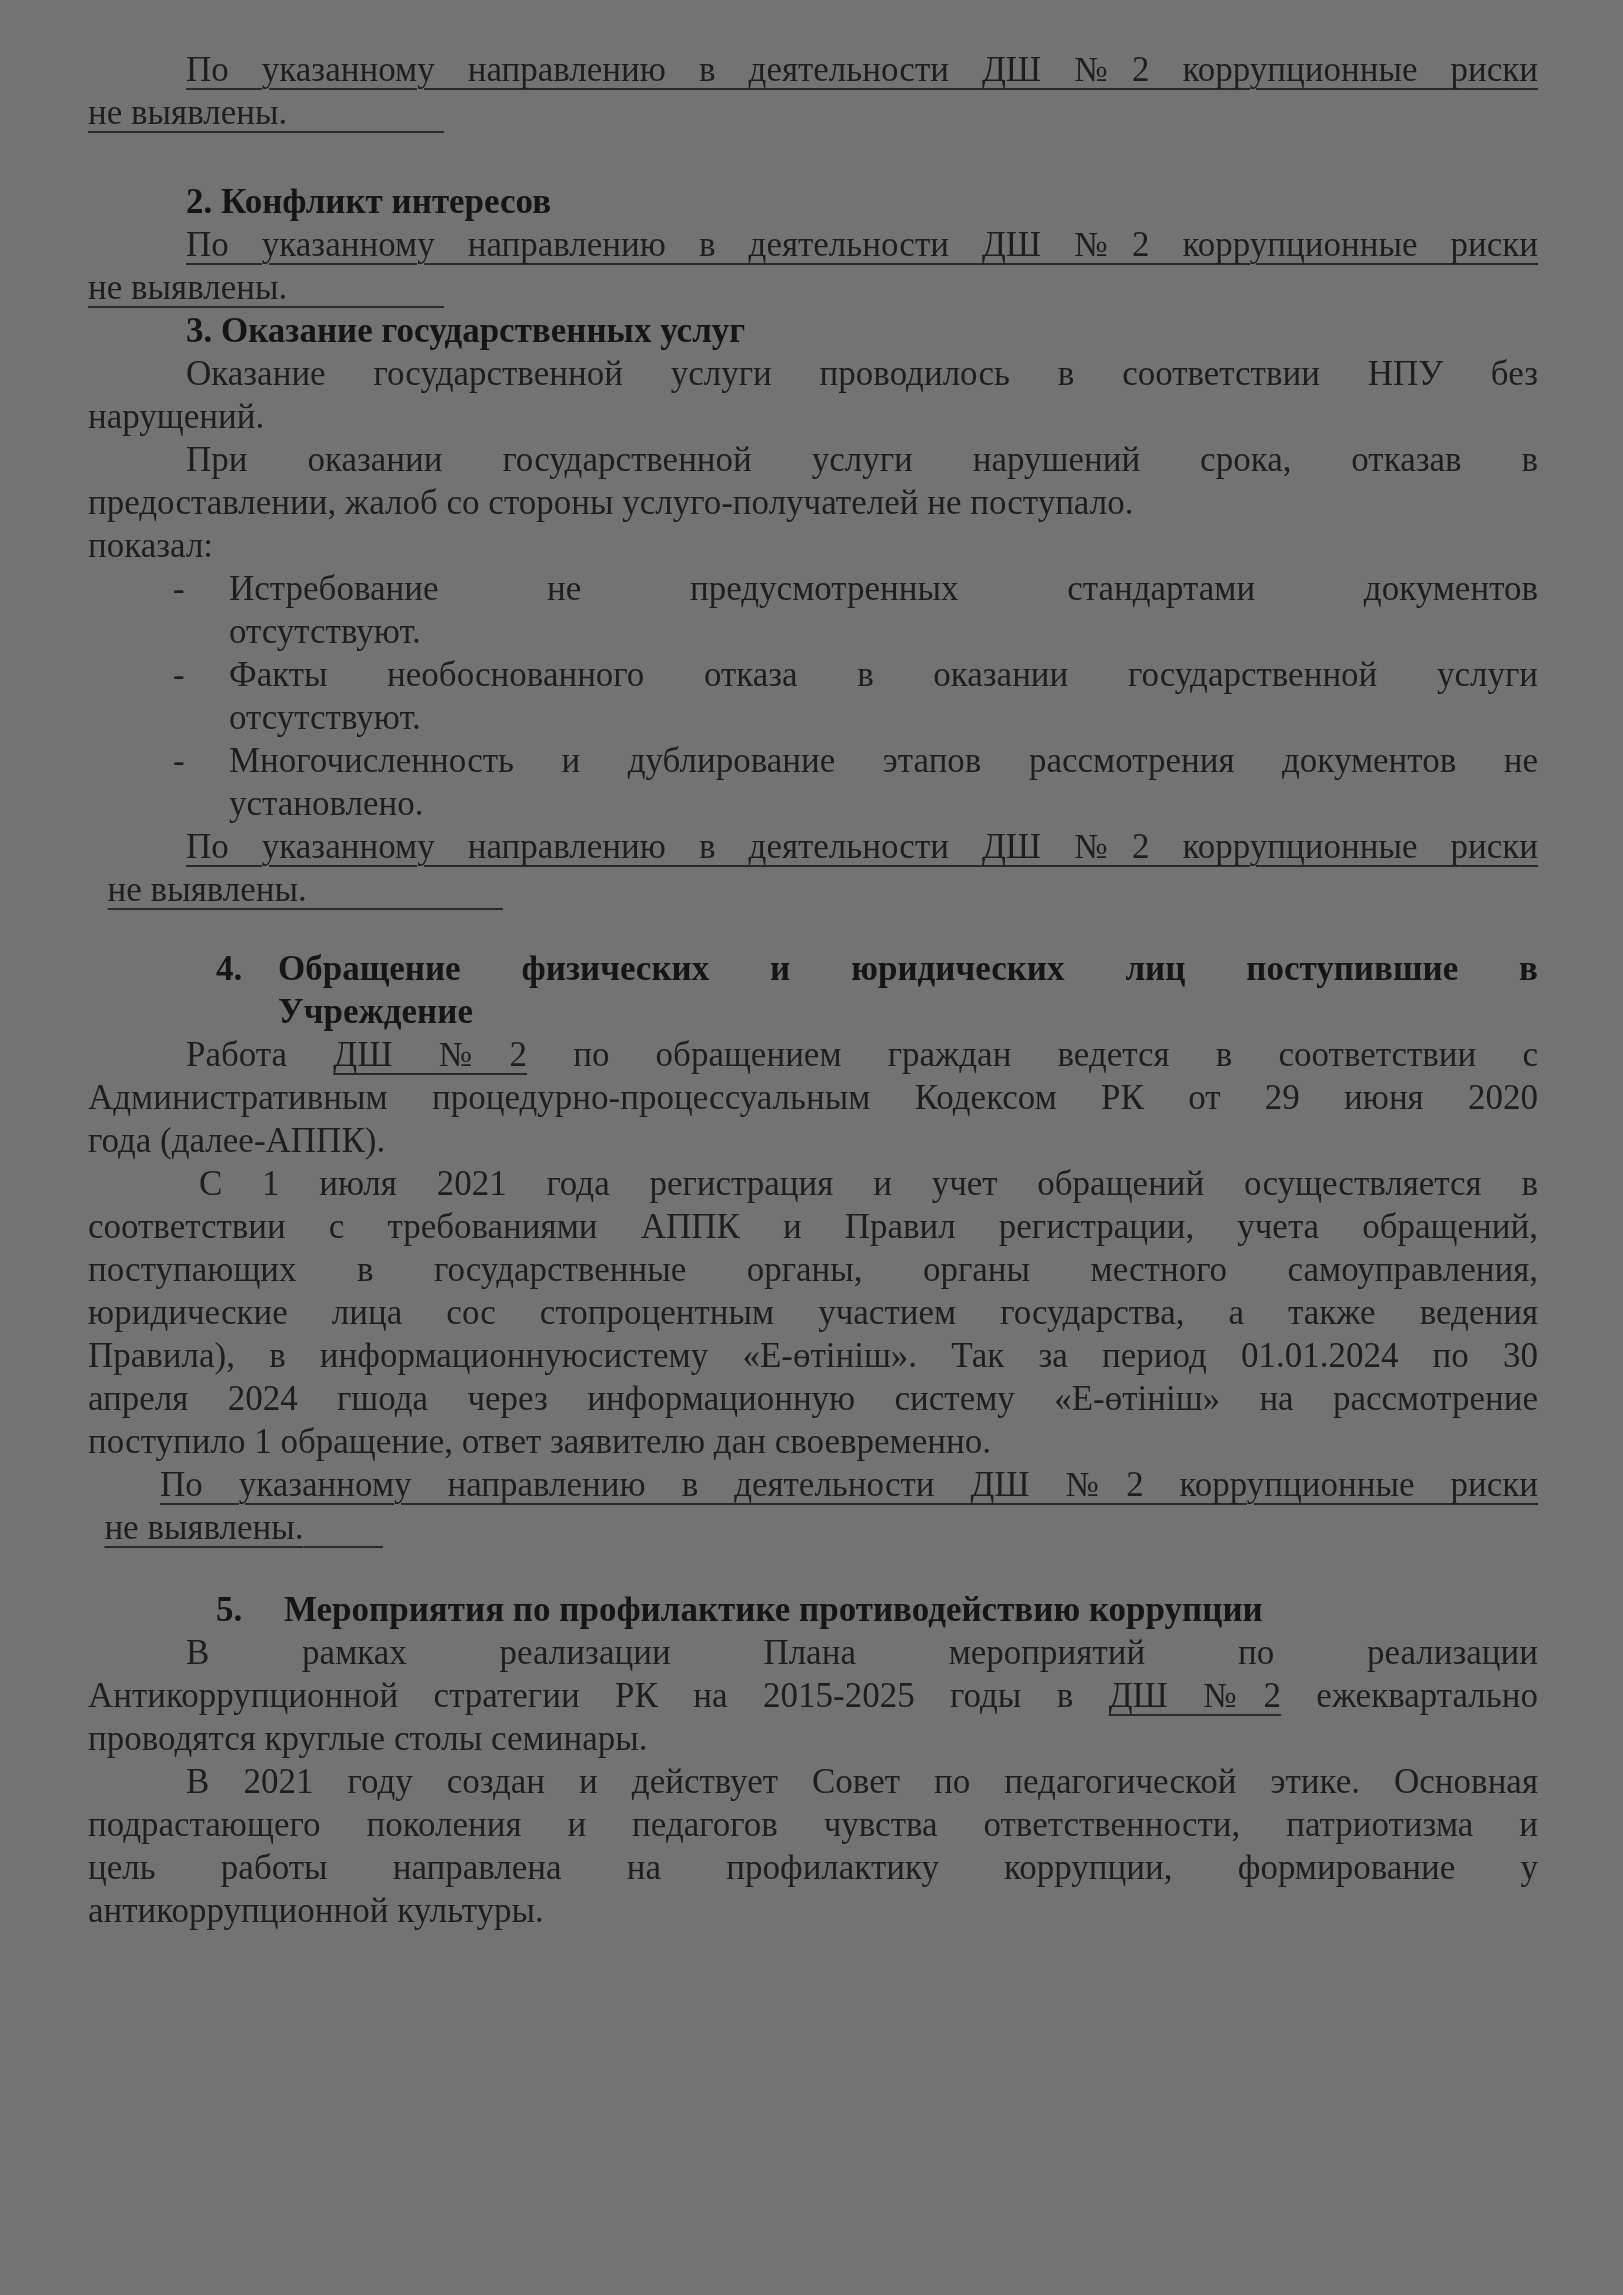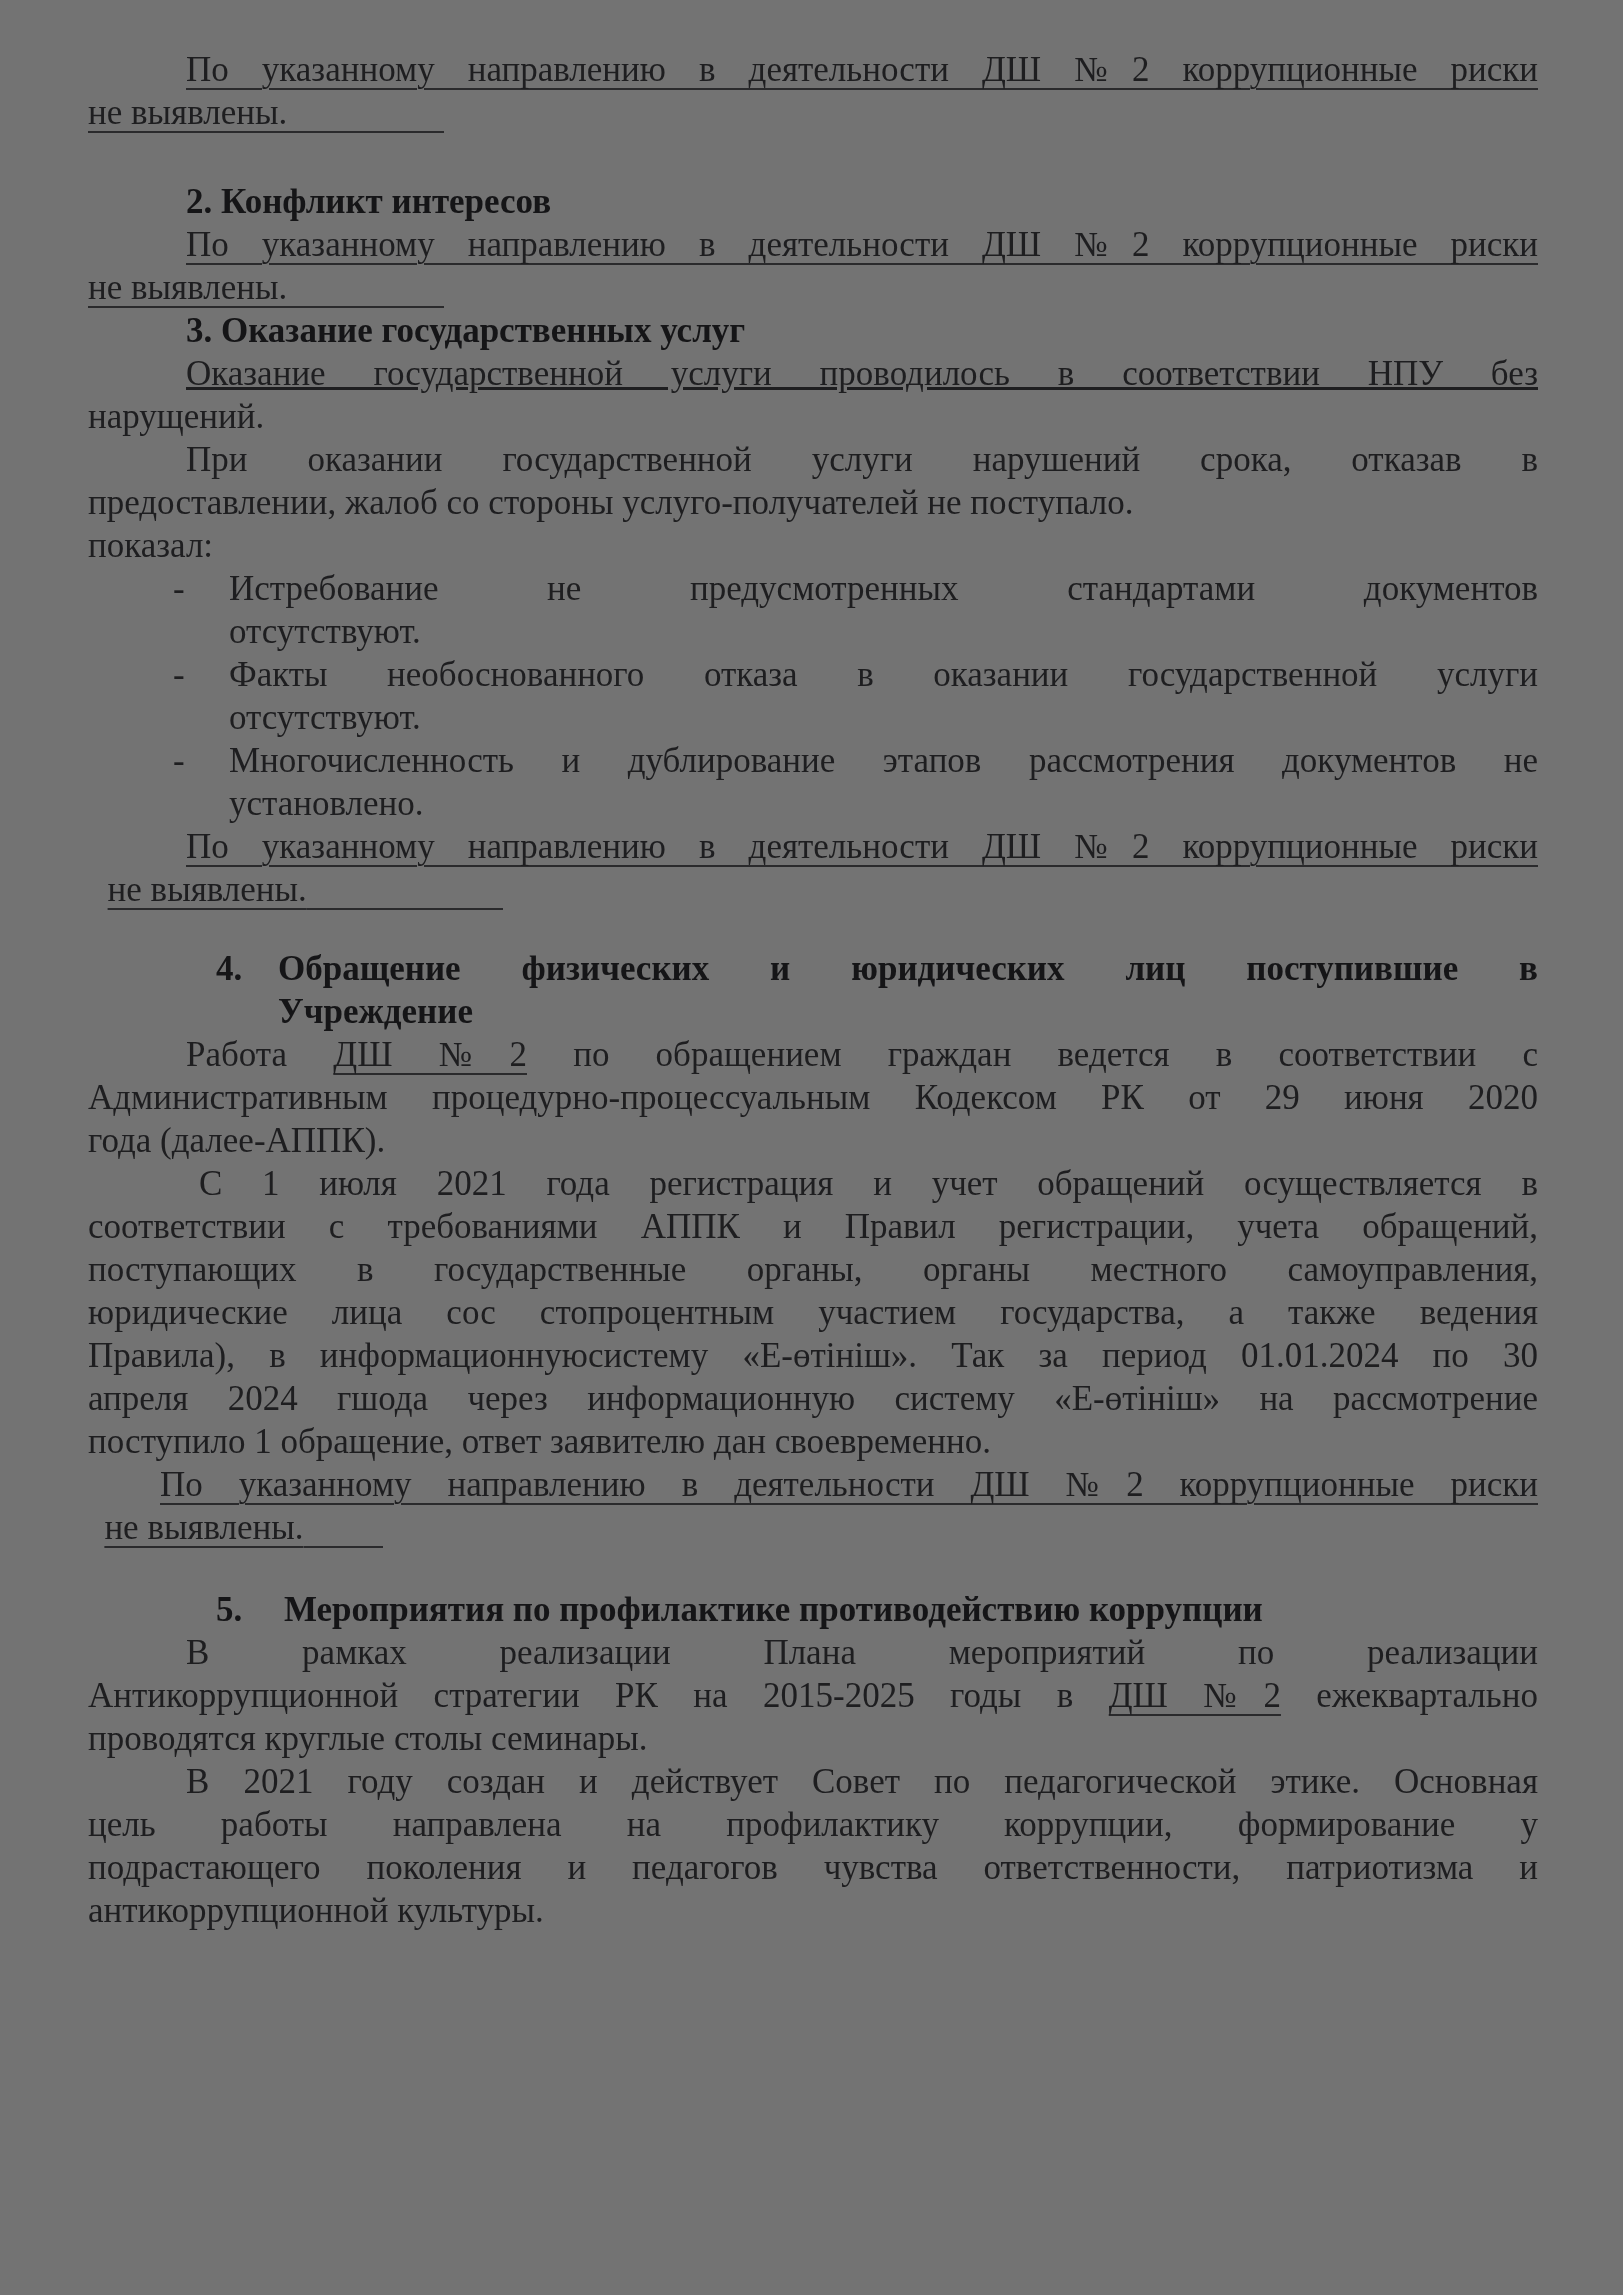--- a/index.html
+++ b/index.html
@@ -50,21 +50,21 @@
       <div class="line"><span class="seg">2. Конфликт интересов</span></div>
     </div>
     <div class="block">
       <div class="line jf" style="padding-left: 98px;"><span class="u seg">По указанному направлению в деятельности ДШ №2 коррупционные риски</span></div>
       <div class="line"><span class="u seg">не выявлены.</span><span class="tail " style="width: 157px;"></span></div>
     </div>
     <div class="block h" style="padding-left: 98px;">
       <div class="line"><span class="seg">3. Оказание государственных услуг</span></div>
     </div>
     <div class="block">
-      <div class="line jf" style="padding-left: 98px; text-decoration: underline;"><span class="seg">Оказание государственной услуги проводилось в соответствии НПУ без</span></div>
+      <div class="line jf" style="padding-left: 98px;"><span class="seg">Оказание государственной услуги проводилось в соответствии НПУ без</span></div>
       <div class="line"><span class="seg">нарущений.</span></div>
     </div>
     <div class="block">
       <div class="line jf" style="padding-left: 98px;"><span class="seg">При оказании государственной услуги нарушений срока, отказав в</span></div>
       <div class="line"><span class="seg">предоставлении, жалоб со стороны услуго-получателей не поступало.</span></div>
     </div>
     <div class="block">
       <div class="line"><span class="seg">показал:</span></div>
     </div>
     <div class="block" style="padding-left: 141px;">
@@ -113,18 +113,18 @@
       <span class="marker" style="left: 128px;">5.</span>
       <div class="line"><span class="seg">Мероприятия по профилактике противодействию коррупции</span></div>
     </div>
     <div class="block">
       <div class="line jf" style="padding-left: 98px;"><span class="seg">В рамках реализации Плана мероприятий по реализации</span></div>
       <div class="line jf"><span class="seg">Антикоррупционной стратегии РК на 2015-2025 годы в </span><span class="u seg">ДШ №2</span><span class="seg"> ежеквартально</span></div>
       <div class="line"><span class="seg">проводятся круглые столы семинары.</span></div>
     </div>
     <div class="block">
       <div class="line jf" style="padding-left: 98px;"><span class="seg">В 2021 году создан и действует Совет по педагогической этике. Основная</span></div>
+      <div class="line jf"><span class="seg">подрастающего поколения и педагогов чувства ответственности, патриотизма и</span></div>
       <div class="line jf"><span class="seg">цель работы направлена на профилактику коррупции, формирование у</span></div>
-      <div class="line jf"><span class="seg">подрастающего поколения и педагогов чувства ответственности, патриотизма и</span></div>
       <div class="line"><span class="seg">антикоррупционной культуры.</span></div>
     </div>
   </div>
 
 
 </body></html>

